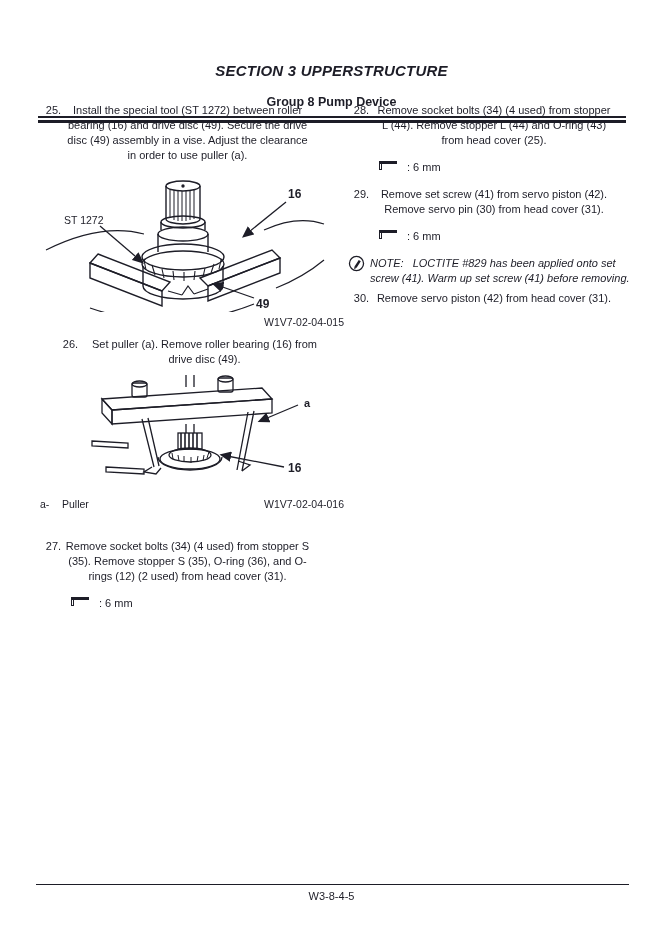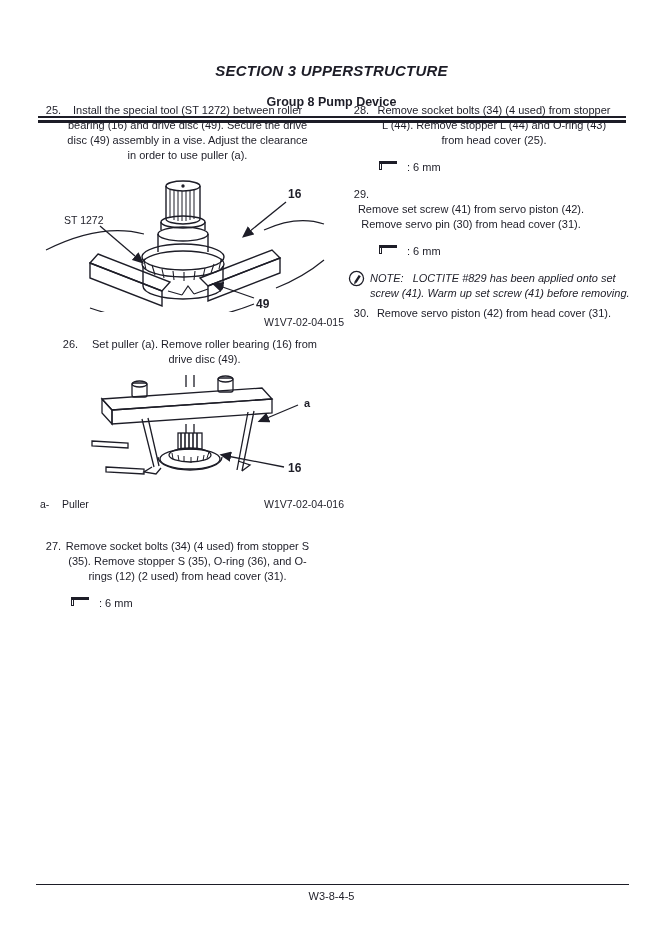--- a/index.html
+++ b/index.html
@@ -43,21 +43,21 @@
   .legend-key{width:22px;flex:none;}
   .legend-val{flex:1;margin-top:23px;}
   svg text{font-family:"Liberation Sans", sans-serif;fill:#1d1d27;}
   .lbl{font-size:10.5px;}
   .lbl-b{font-size:12px;font-weight:bold;}
   
   .mt-fig1{margin-top:11px;}
   .mt-26{margin-top:9px;margin-left:17px;}
   .mt-fig2{margin-top:8px;}
   .mt-27{margin-top:29px;}
-  .mt-29{margin-top:12px;flex-direction:column;}
+  .mt-29{margin-top:12px;}
   .mt-30{margin-top:3px;}
   
   .footer-rule{position:absolute;left:36px;right:34px;top:884px;border-top:1.5px solid #1d1d27;}
   .footer-text{position:absolute;left:0;right:0;top:890px;text-align:center;font-size:11px;}
 </style>
 </head>
 <body>
 
 <div class="page">
 

